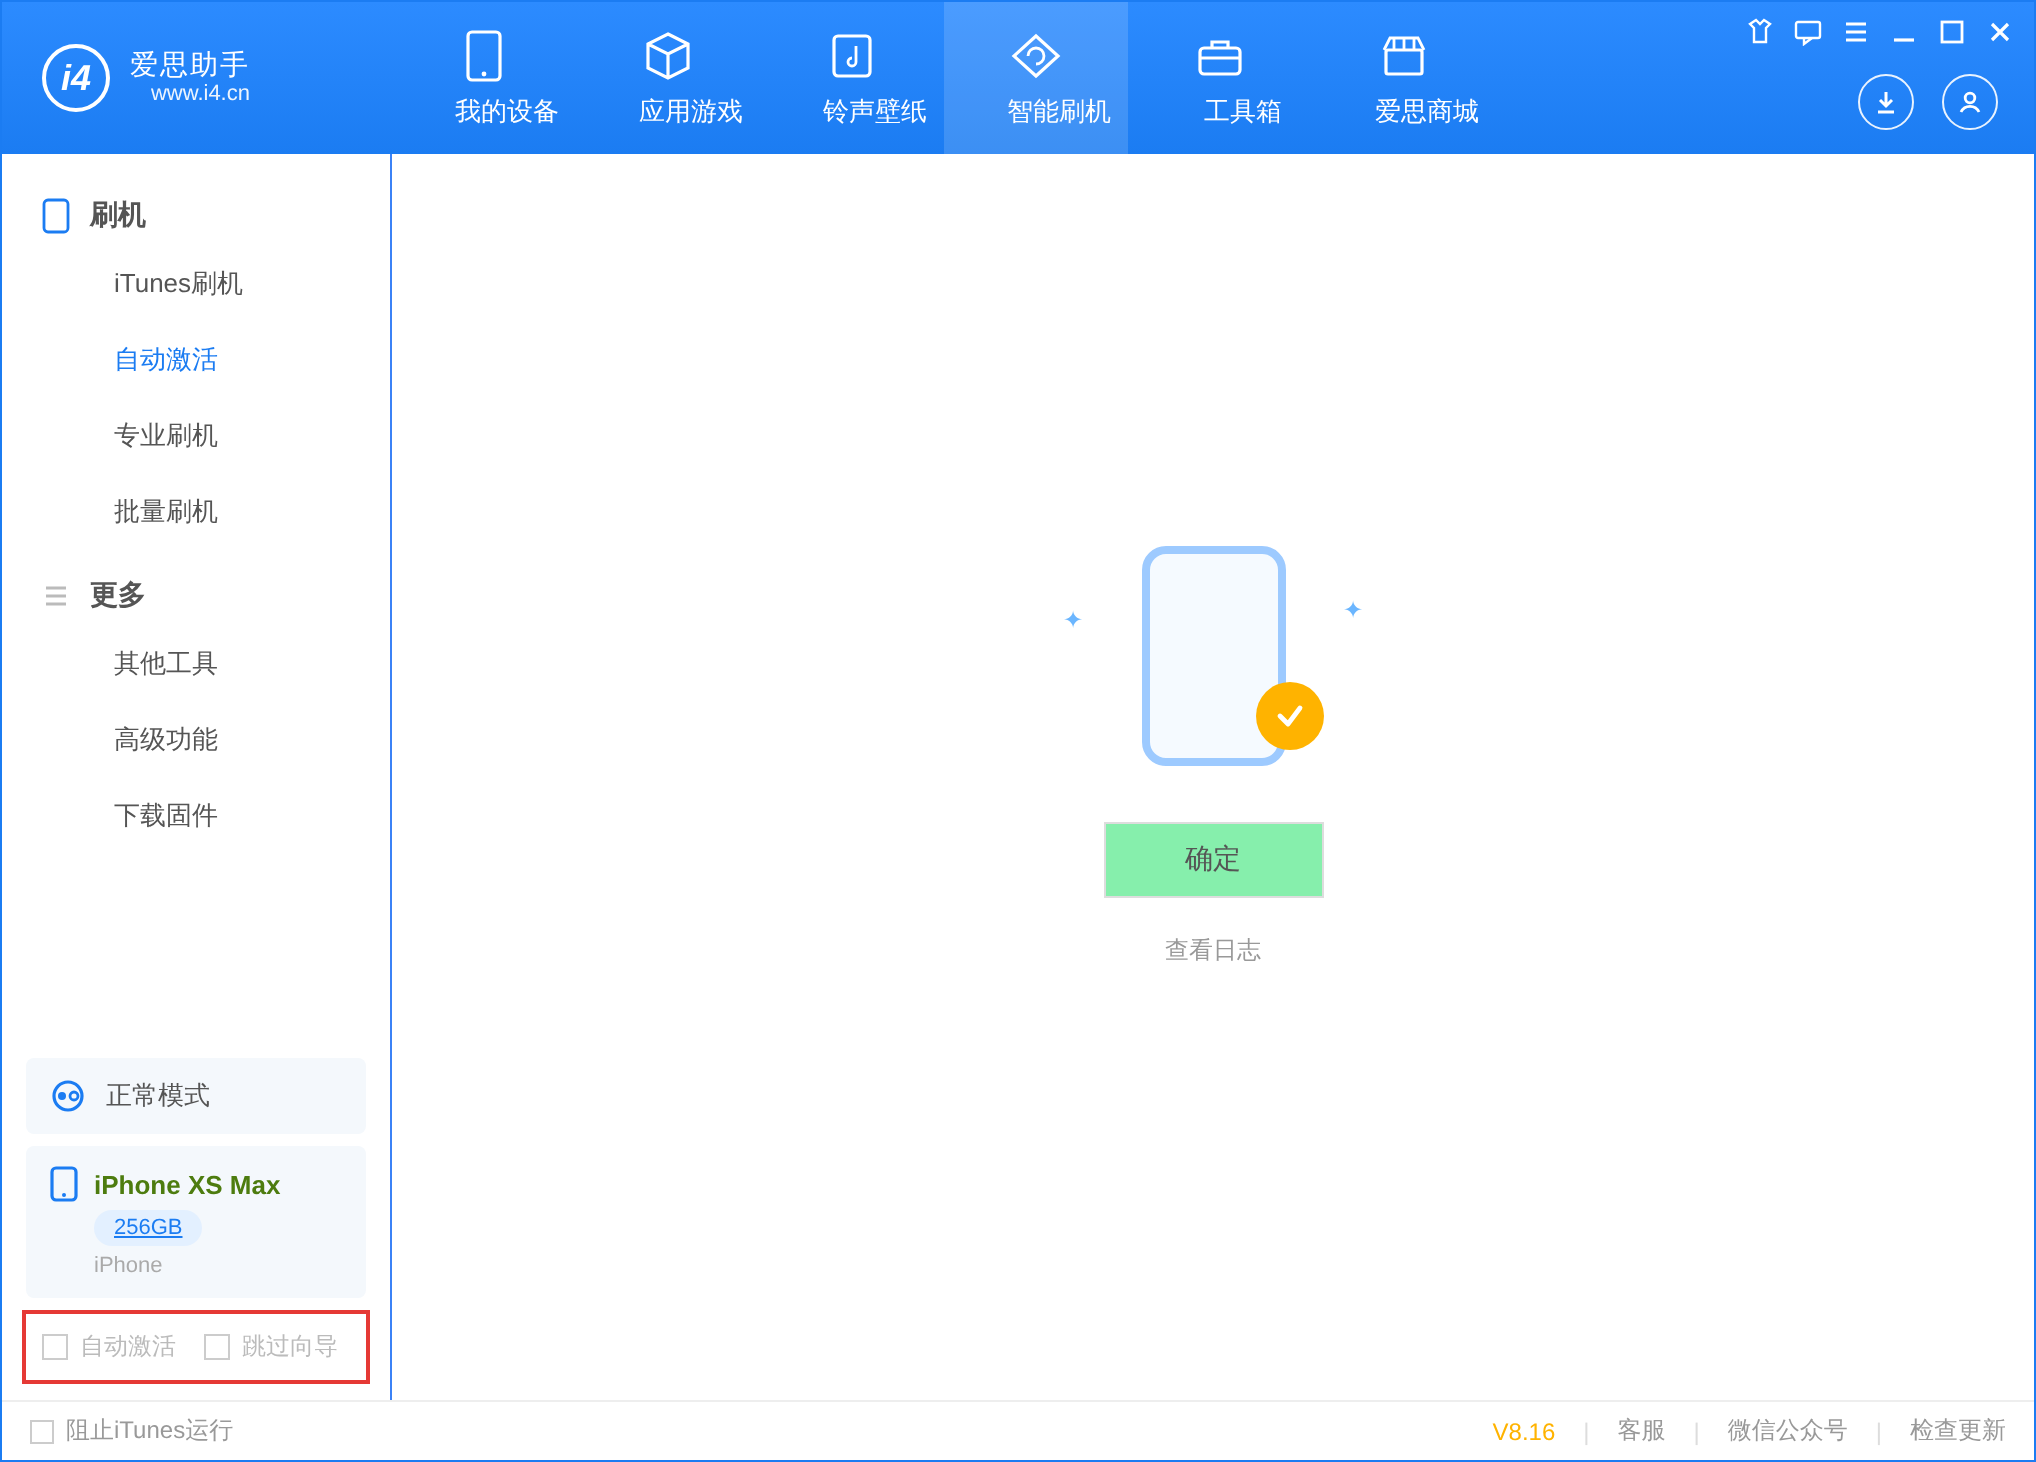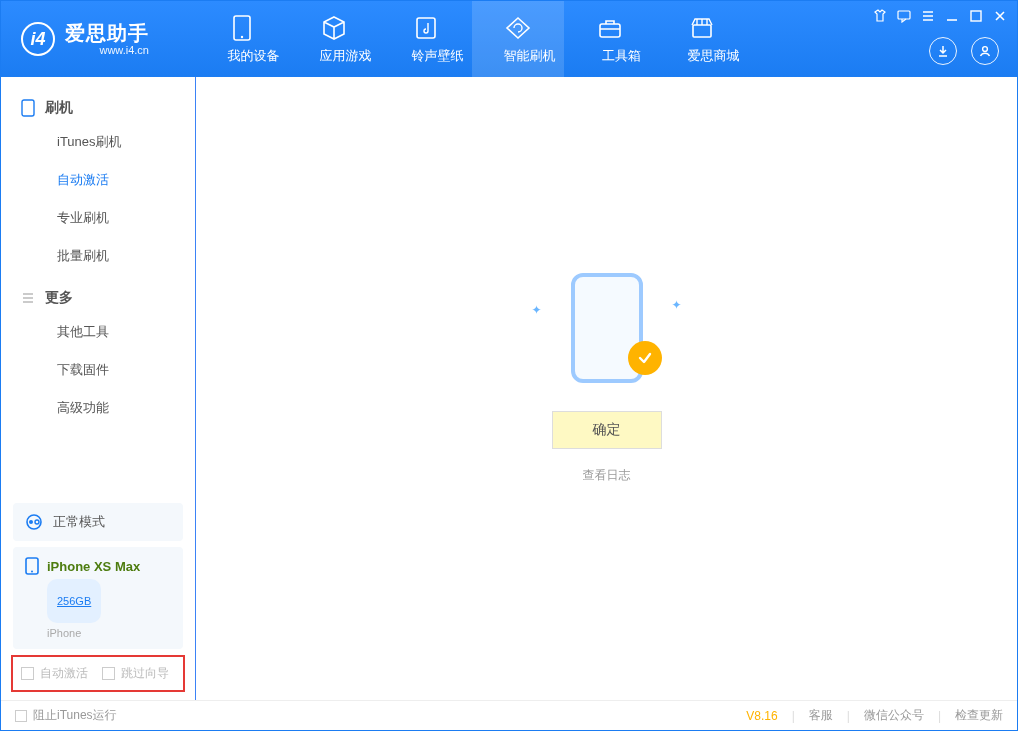--- a/index.html
+++ b/index.html
@@ -31,21 +31,21 @@
 }
 .logo-circle {
   width: 34px; height: 34px;
   border: 2px solid #fff;
   border-radius: 50%;
   display: flex; align-items: center; justify-content: center;
   font-weight: bold; font-size: 18px;
   font-style: italic;
 }
 .logo-text { margin-left: 10px; line-height: 1.1; }
-.logo-text .t1 { font-size: 20px; font-weight: 700; letter-spacing:1px;}
+.logo-text .t1 { font-size: 14px; font-weight: 400; letter-spacing:1px;}
 .logo-text .t2 { font-size: 11px; opacity: .92; }
 .nav { display: flex; height: 100%; }
 .nav-item {
   width: 92px;
   display: flex; flex-direction: column;
   align-items: center; justify-content: center;
   cursor: pointer;
   position: relative;
 }
 .nav-item.active { background: rgba(255,255,255,0.15); }
@@ -97,21 +97,21 @@
   margin: 6px 12px;
   border-radius:4px;
   padding:10px 12px;
   display:flex; align-items:center; gap:10px;
 }
 .mode-row .mlabel { color:#555; font-size:13px; }
 .device-block { flex-direction:column; align-items:flex-start; gap:4px; }
 .device-block .dtop { display:flex; align-items:center; gap:8px; color:#4d7c0f; font-weight:600; font-size:13px;}
 .device-block .cap {
   background:#e3f0ff; color:#1b7cf2; border-radius:10px;
-  padding:16px 10px; font-size:11px; margin-left:22px;text-decoration:underline;
+  padding:3px 10px; font-size:11px; margin-left:22px;text-decoration:underline;
 }
 .device-block .dtype { color:#aaa; font-size:11px; margin-left:22px; }
 .checkbox-row {
   border:2px solid #e53935;
   margin:6px 10px 8px 10px;
   padding:8px 8px;
   display:flex; gap:14px; align-items:center;
 }
 .cb {
   display:flex; align-items:center; gap:6px;
@@ -136,21 +136,21 @@
 .badge {
   position:absolute; right:20px; bottom:18px;
   width:34px; height:34px; border-radius:50%;
   background:#ffb300; display:flex; align-items:center; justify-content:center;
 }
 .sparkle { position:absolute; font-size:12px; color:#ffd24d;}
 .sparkle.s1 { left:0; top:40px; color:#6bb6ff;}
 .sparkle.s2 { right:0; top:35px; color:#6bb6ff;}
 .success-text { font-size:19px; color:#333; letter-spacing:1px; margin-bottom:28px;}
 .ok-btn {
-  border:1px solid #ddd; background:#fef9c3; color:#555;
+  border:1px solid #ddd; background:#86efac; color:#555;
   padding:9px 40px; font-size:14px; cursor:pointer;
 }
 .view-log { margin-top:18px; color:#999; font-size:12px; cursor:pointer;}
 
 .footer {
   height:30px; border-top:1px solid #eee;
   display:flex; align-items:center;
   padding:0 14px; font-size:12px; color:#999;
 }
 .footer .fb-left { display:flex; align-items:center; gap:6px; }
@@ -277,22 +277,22 @@
     <div class="side-item">专业刷机</div>
     <div class="side-item">批量刷机</div>
 
     <div class="side-section-title">
       <svg width="14" height="14" viewBox="0 0 14 14">
           <path d="M2 3 L12 3 M2 7 L12 7 M2 11 L12 11" stroke="#bbb" stroke-width="1.6"></path>
         </svg>
       <span>更多</span>
     </div>
     <div class="side-item">其他工具</div>
+    <div class="side-item">高级功能</div>
     <div class="side-item">下载固件</div>
-    <div class="side-item">高级功能</div>
 
     <div class="sidebar-bottom">
       <div class="mode-row">
         <svg width="18" height="18" viewBox="0 0 18 18">
             <circle cx="9" cy="9" r="7" fill="none" stroke="#1b7cf2" stroke-width="1.6"></circle>
             <circle cx="6" cy="9" r="2" fill="#1b7cf2"></circle>
             <circle cx="12" cy="9" r="2" fill="none" stroke="#1b7cf2" stroke-width="1.4"></circle>
           </svg>
         <span class="mlabel">正常模式</span>
       </div>

